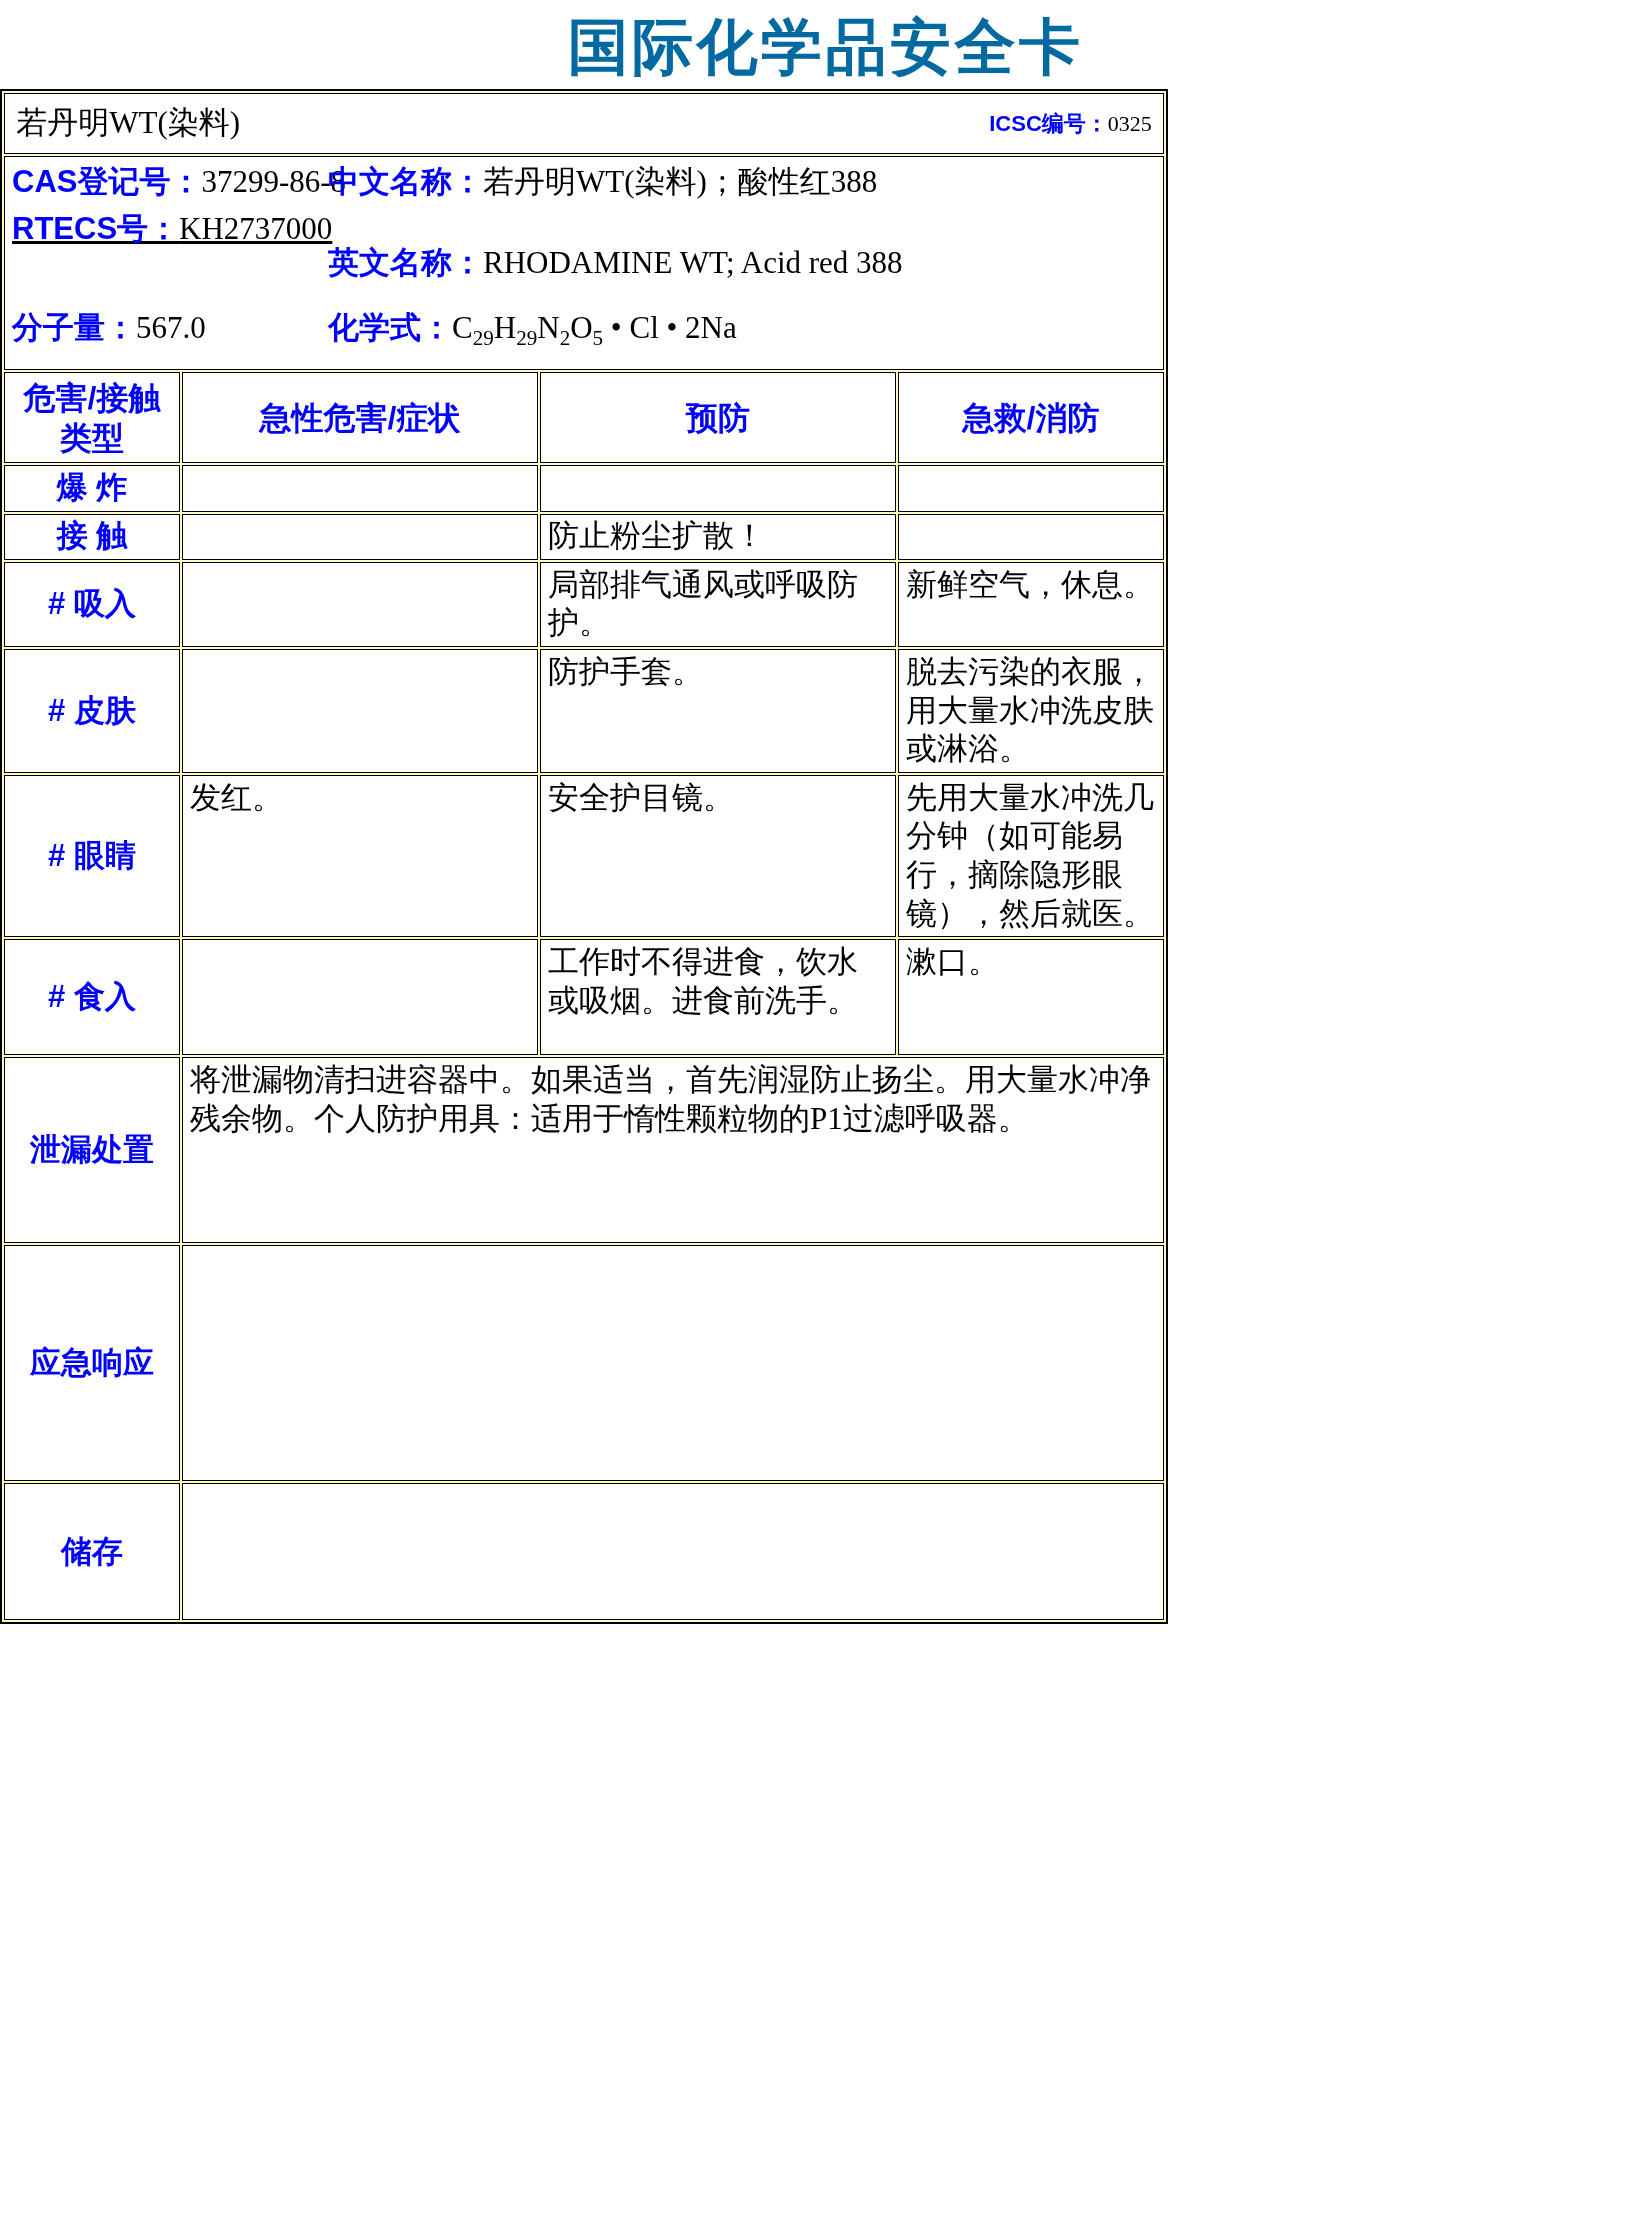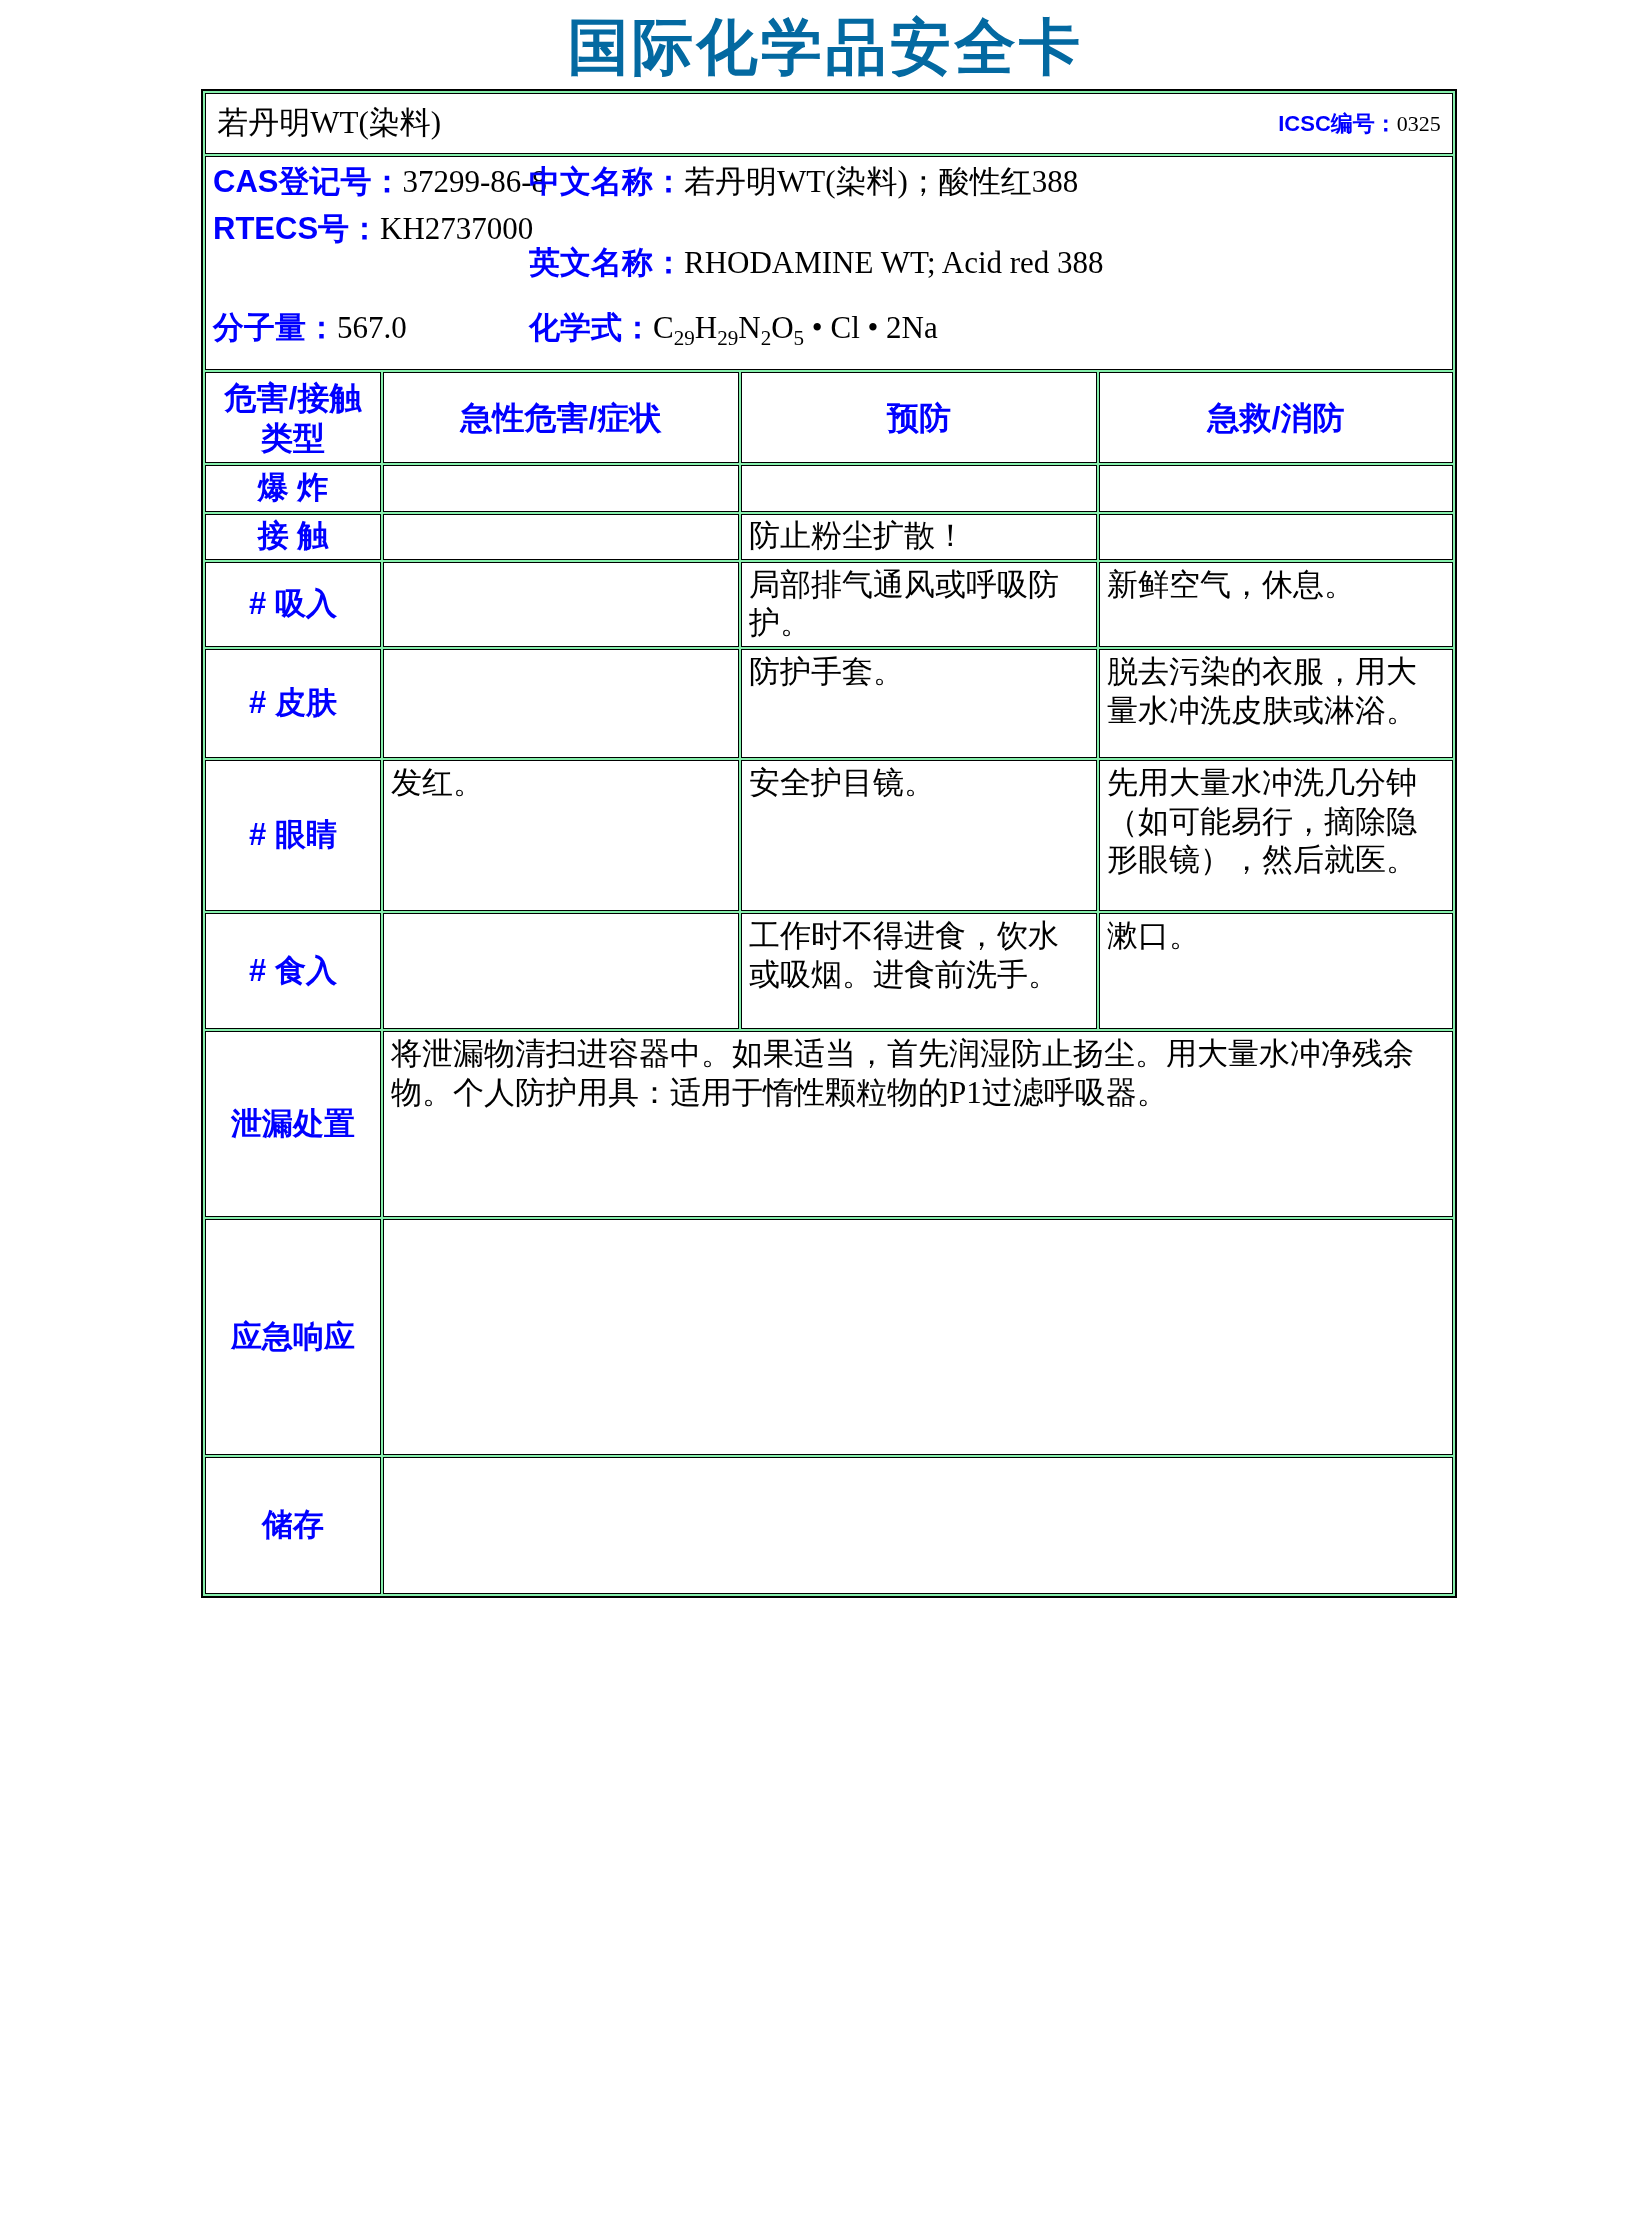--- a/index.html
+++ b/index.html
@@ -8,23 +8,23 @@
     font-family:"Liberation Serif","DejaVu Serif",serif;
     color:#000;
   }
   .page-title{
     margin:15.4px 0 9.8px 0;text-align:center;
     font-size:61px;font-weight:bold;color:#0369a1;
     letter-spacing:3.5px;line-height:1.05;
     font-family:"DejaVu Serif","Liberation Serif",serif;
   }
   table.card{
-    margin-left:201px;width:1256px;
+    width:1168px;
     border-collapse:separate;border-spacing:2.1px;
-    border:2.8px solid #000;background:#86efac;table-layout:fixed;
+    border:2.8px solid #000;background:#fef9c3;table-layout:fixed;
   }
   td{
     border:1.4px solid #000;background:#fff;vertical-align:top;
     padding:2.8px 7px;font-size:31px;line-height:1.25;color:#000;
     overflow:hidden;word-break:break-word;
   }
   .lbl{
     color:#0000ff;font-weight:bold;
     font-family:"Liberation Sans","DejaVu Sans",sans-serif;
   }
@@ -42,21 +42,21 @@
     white-space:pre-line;
   }
   
   td.toprow{vertical-align:middle;padding:0 11.2px;}
   .toprow-flex{display:flex;justify-content:space-between;align-items:center;}
   .toprow-flex .icsc{font-size:22px;}
   
   td.infocell{position:relative;padding:12px;}
   .info-abs{position:absolute;white-space:nowrap;}
   .pos-cas{left:7px;top:5.6px;}
-  .pos-rtecs{left:7px;top:53px;}
+  .pos-rtecs{left:7px;top:53px;text-decoration:underline;}
   .pos-cn{left:323px;top:5.6px;}
   .pos-en{left:323px;top:87px;}
   .pos-mw{left:7px;top:152px;}
   .pos-formula{left:323px;top:152px;}
   sub{font-size:68%;line-height:0;}
   
   tr.h-top{height:61px;}
   tr.h-info{height:214px;}
   tr.h-head{height:91px;}
   tr.h-fire{height:75px;}

